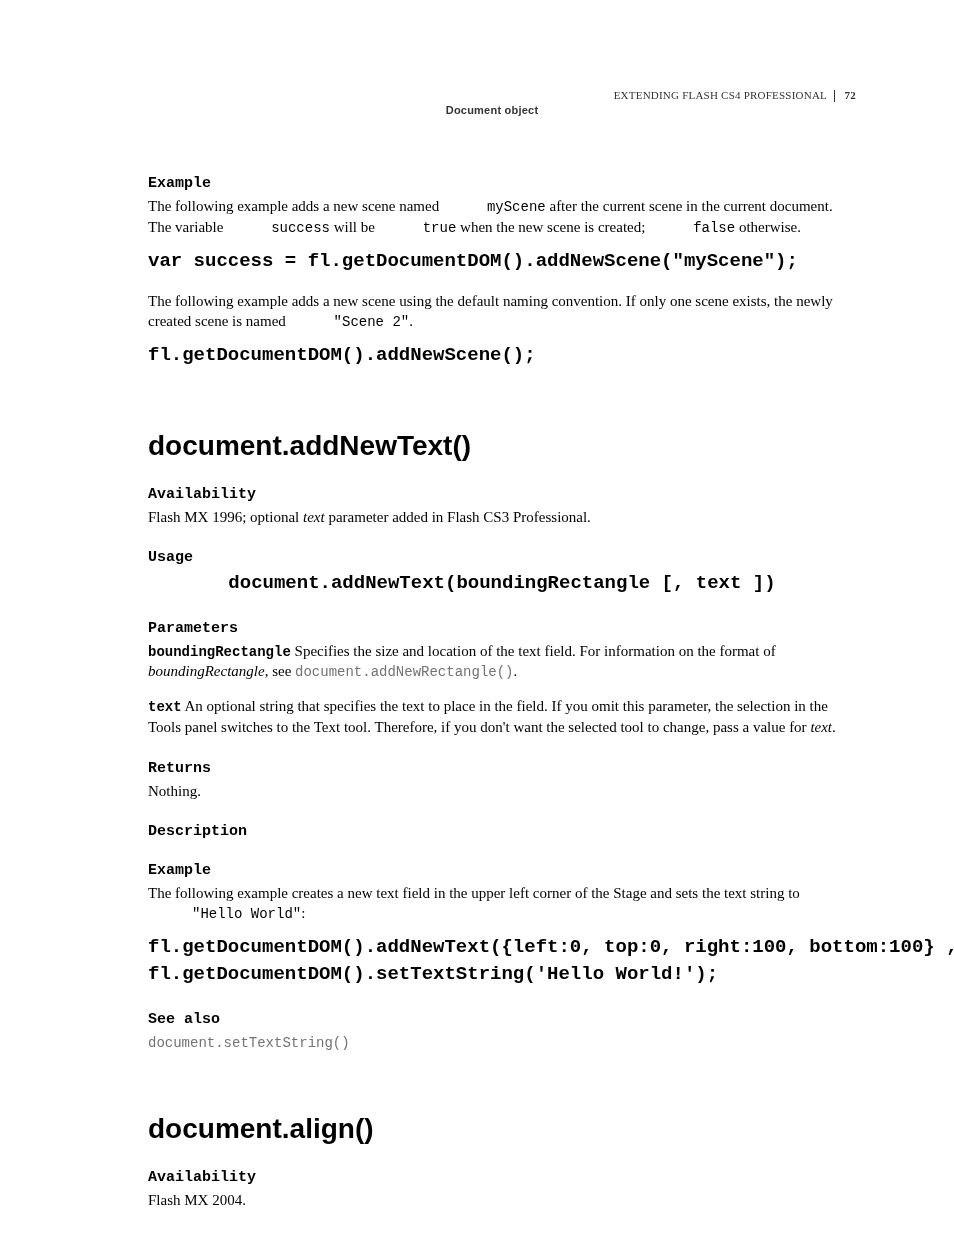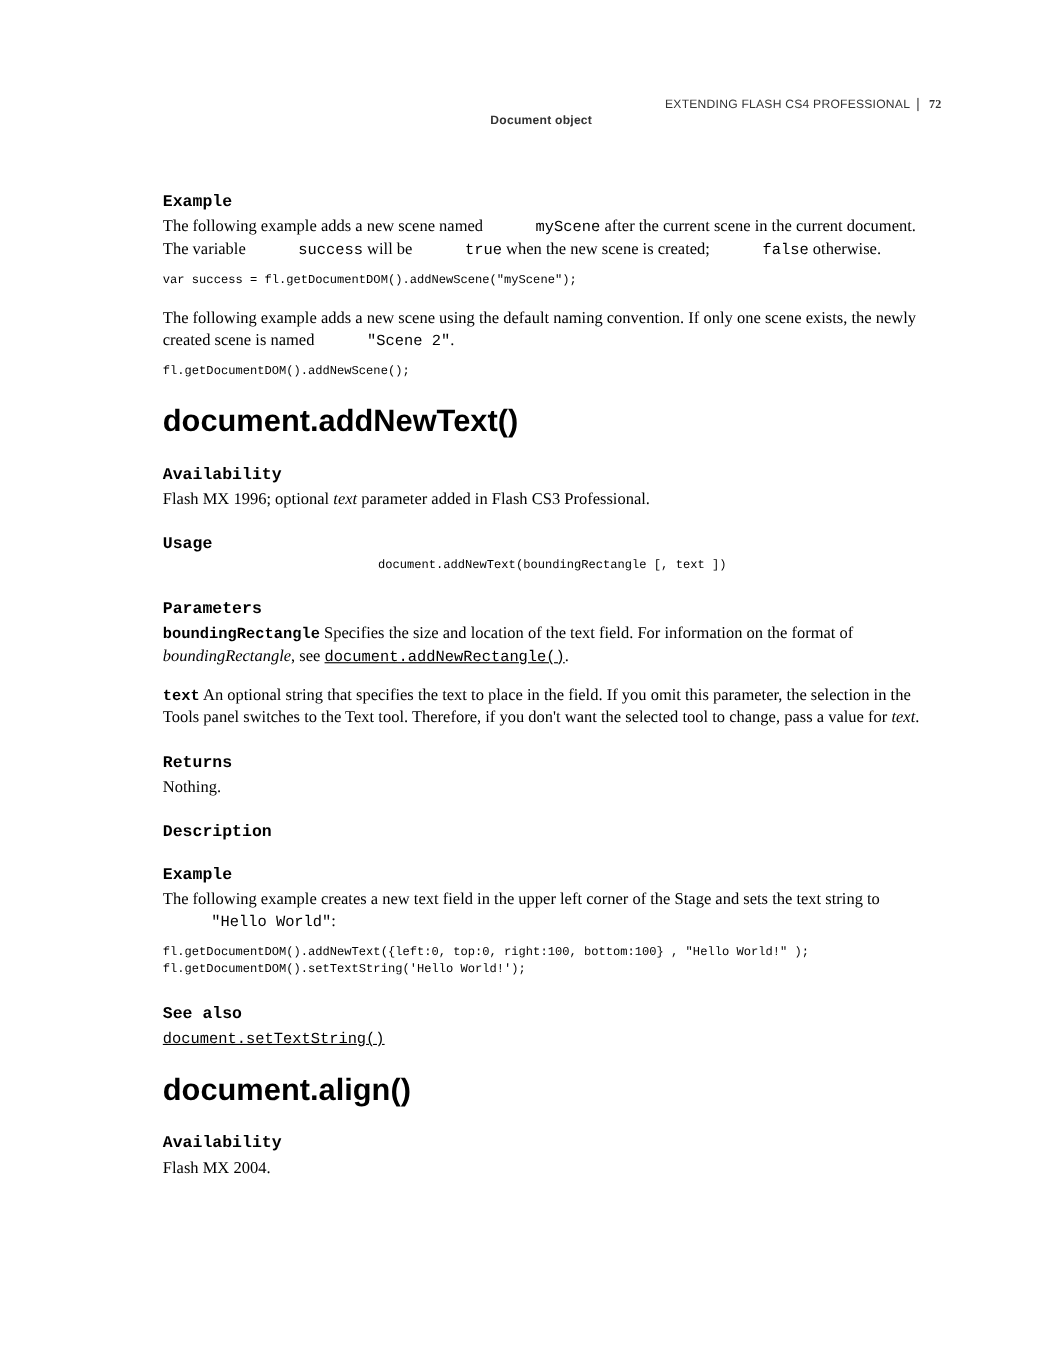--- a/index.html
+++ b/index.html
@@ -20,20 +20,21 @@
     letter-spacing: 0.02em;
     color: #333;
     line-height: 1.4;
     margin-bottom: 56px;
   }
   .running-head .line1 {
     display: inline-block;
   }
   .running-head .line1 .running-title {
     font-weight: 400;
+    font-family: Liberation Serif, serif;
   }
   .running-head .pg-divider {
     display: inline-block;
     border-left: 1px solid #333;
     height: 12px;
     vertical-align: middle;
     margin: 0 6px 0 4px;
   }
   .running-head .page-num {
     font-weight: 700;
@@ -58,37 +59,37 @@
   .content .subhead.first {
     margin-top: 0;
   }
   .code-inline {
     font-family: "Courier New", Courier, monospace;
     font-size: 14px;
     padding-left: 44px;
   }
   .code-block {
     font-family: "Courier New", Courier, monospace;
-    font-size: 11px;
+    font-size: 19px;
     white-space: pre;
     margin: 10px 0 16px 0;
     line-height: 1.45;
+    font-weight: bold;
   }
   h1.method-title {
     font-family: "Myriad Pro", "Segoe UI", Arial, sans-serif;
     font-weight: 700;
     font-size: 28px;
-    margin: 20px 0 24px 0;
+    margin: 60px 0 24px 0;
   }
   .italic { font-style: italic; }
   .link {
-    color: #000000;
+    color: #737373;
     font-family: "Courier New", Courier, monospace;
     font-size: 14px;
-    text-decoration: underline;
   }
   .paramname {
     font-family: "Courier New", Courier, monospace;
     font-size: 14px;
     font-weight: 700;
   }
 </style>
 </head>
 <body>
 

